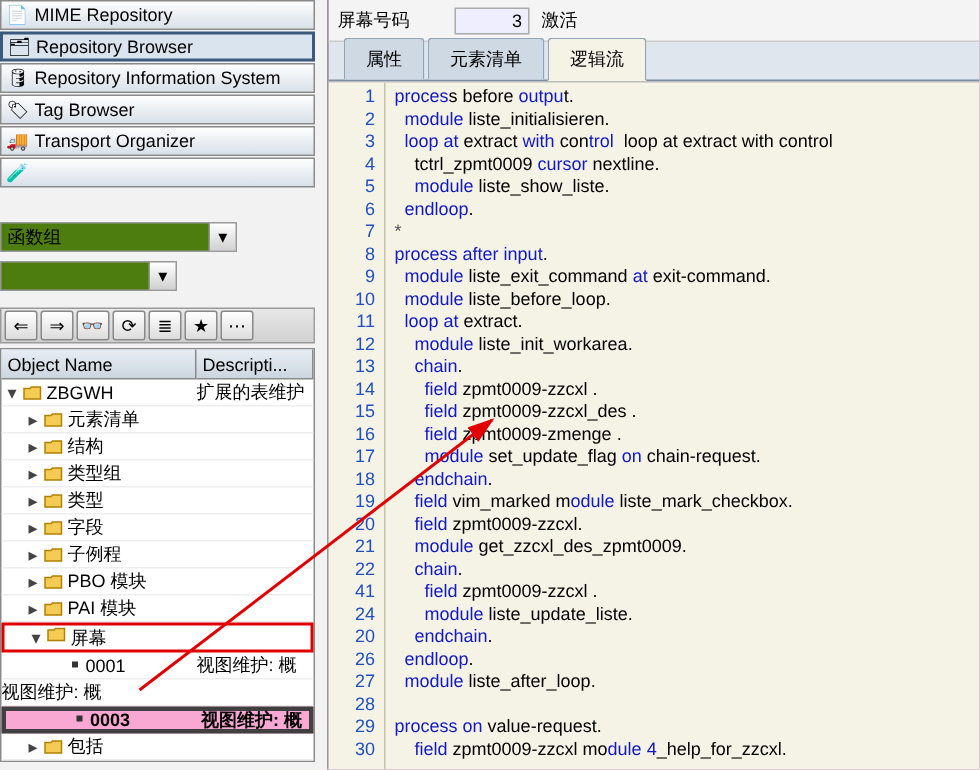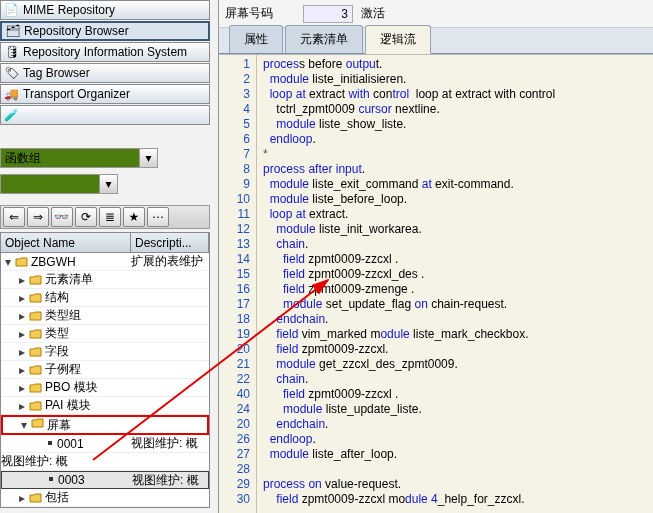--- a/index.html
+++ b/index.html
@@ -18,21 +18,21 @@
 .ghead { display:flex; background:linear-gradient(#e8edf3,#ccd6e0); border-bottom:1px solid #8a8a8a; height:20px; }
 .ghead .col { border-right:1px solid #8a8a8a; padding:2px 4px; display:flex; align-items:center; }
 .gc1 { width:130px; } .gc2 { flex:1; }
 .trow { display:flex; height:18px; align-items:center; border-bottom:1px solid #eee; }
 .trow .c1 { width:130px; display:flex; align-items:center; overflow:hidden; white-space:nowrap; }
 .trow .c2 { flex:1; overflow:hidden; white-space:nowrap; }
 .tw { display:inline-block; text-align:center; width:14px; color:#444; }
 .fold { width:14px; height:12px; display:inline-block; position:relative; margin-right:2px; }
 .fold svg { width:14px; height:12px; }
 .rowhl { border:2px solid #e00000; }
-.rowhl2 { background:#e5e5e5; border:1px solid #404040; }
+.rowhl2 { background:#f9a8d4; border:3px solid #404040;font-weight:bold; }
 .rtpane { position:absolute; left:218px; top:0; width:435px; height:513px; background:#701a75; border-left:1px solid #999; }
 .tophdr { height:28px; display:flex; align-items:center; padding:0 6px; background:#f4f4f4; border-bottom:1px solid #ccc; }
 .tophdr .lbl { margin-right:30px; }
 .tophdr input { width:50px; height:18px; border:1px solid #aaa; text-align:right; padding:0 4px; margin-right:8px; background:#eef; }
 .tabs { display:flex; height:26px; background:#dfe6ee; border-bottom:1px solid #7a8fa5; padding-left:10px; align-items:end; }
 .tab { padding:5px 14px; border:1px solid #92a4b5; border-bottom:none; margin-right:2px; background:#cfd9e3; border-radius:3px 3px 0 0; cursor:default; }
 .tab.act { background:#f5f3e6; border-bottom:1px solid #f5f3e6; position:relative; top:1px; }
 .codearea { position:absolute; top:54px; left:0; right:0; bottom:0; display:flex; background:#f5f3e6; border-top:1px solid #bbb; overflow:hidden; }
 .gut { width:38px; background:#f5f3e6; border-right:1px solid #c8c2aa; text-align:right; padding:2px 6px 0 0; color:#2050c0; font-family:Consolas,monospace; }
 .gut div { height:15px; line-height:15px; }
@@ -259,21 +259,21 @@
         <div>13</div>
         <div>14</div>
         <div>15</div>
         <div>16</div>
         <div>17</div>
         <div>18</div>
         <div>19</div>
         <div>20</div>
         <div>21</div>
         <div>22</div>
-        <div>40</div>
+        <div>41</div>
         <div>24</div>
         <div>20</div>
         <div>26</div>
         <div>27</div>
         <div>28</div>
         <div>29</div>
         <div>30</div>
       </div>
     <div class="src" id="src"><div class="ln"><span></span><span class="kw">proces</span><span>s before</span><span class="kw"> outpu</span><span>t.</span></div><div class="ln"><span>  </span><span class="kw">module</span><span> liste_initialisieren.</span></div><div class="ln"><span>  </span><span class="kw">loop</span><span> </span><span class="kw">at</span><span> extract </span><span class="kw">with</span><span> con</span><span class="kw">trol</span><span>  loop at extract with control</span></div><div class="ln"><span>    tctrl_zpmt0009 </span><span class="kw">cursor</span><span> nextline.</span></div><div class="ln"><span>    </span><span class="kw">module</span><span> liste_show_liste.</span></div><div class="ln"><span>  </span><span class="kw">endloop</span><span>.</span></div><div class="ln"><span class="cm">*</span></div><div class="ln"><span></span><span class="kw">process</span><span> </span><span class="kw">after</span><span> </span><span class="kw">input</span><span>.</span></div><div class="ln"><span>  </span><span class="kw">module</span><span> liste_exit_command </span><span class="kw">at</span><span> exit-command.</span></div><div class="ln"><span>  </span><span class="kw">module</span><span> liste_before_loop.</span></div><div class="ln"><span>  </span><span class="kw">loop</span><span> </span><span class="kw">at</span><span> extract.</span></div><div class="ln"><span>    </span><span class="kw">module</span><span> liste_init_workarea.</span></div><div class="ln"><span>    </span><span class="kw">chain</span><span>.</span></div><div class="ln"><span>      </span><span class="kw">field</span><span> zpmt0009-zzcxl .</span></div><div class="ln"><span>      </span><span class="kw">field</span><span> zpmt0009-zzcxl_des .</span></div><div class="ln"><span>      </span><span class="kw">field</span><span> zpmt0009-zmenge .</span></div><div class="ln"><span>      </span><span class="kw">module</span><span> set_update_flag </span><span class="kw">on</span><span> chain-request.</span></div><div class="ln"><span>    </span><span class="kw">endchain</span><span>.</span></div><div class="ln"><span>    </span><span class="kw">field</span><span> vim_marked m</span><span class="kw">odule </span><span>liste_mark_checkbox.</span></div><div class="ln"><span>    </span><span class="kw">field</span><span> zpmt0009-zzcxl.</span></div><div class="ln"><span>    </span><span class="kw">module</span><span> get_zzcxl_des_zpmt0009.</span></div><div class="ln"><span>    </span><span class="kw">chain</span><span>.</span></div><div class="ln"><span>      </span><span class="kw">field</span><span> zpmt0009-zzcxl .</span></div><div class="ln"><span>      </span><span class="kw">module</span><span> liste_update_liste.</span></div><div class="ln"><span>    </span><span class="kw">endchain</span><span>.</span></div><div class="ln"><span>  </span><span class="kw">endloop</span><span>.</span></div><div class="ln"><span>  </span><span class="kw">module</span><span> liste_after_loop.</span></div><div class="ln"><span class="cm"></span></div><div class="ln"><span></span><span class="kw">process</span><span> </span><span class="kw">on</span><span> value-request.</span></div><div class="ln"><span>    </span><span class="kw">field</span><span> zpmt0009-zzcxl mo</span><span class="kw">dule 4</span><span>_help_for_zzcxl.</span></div></div>
   </div>

